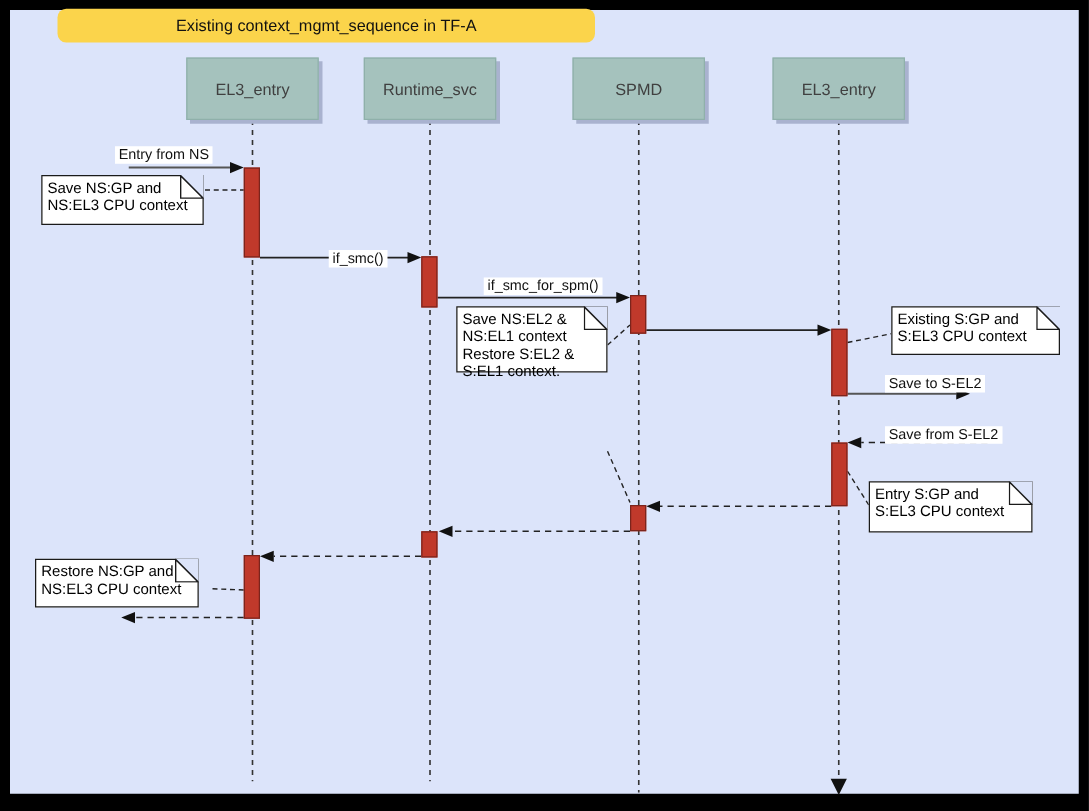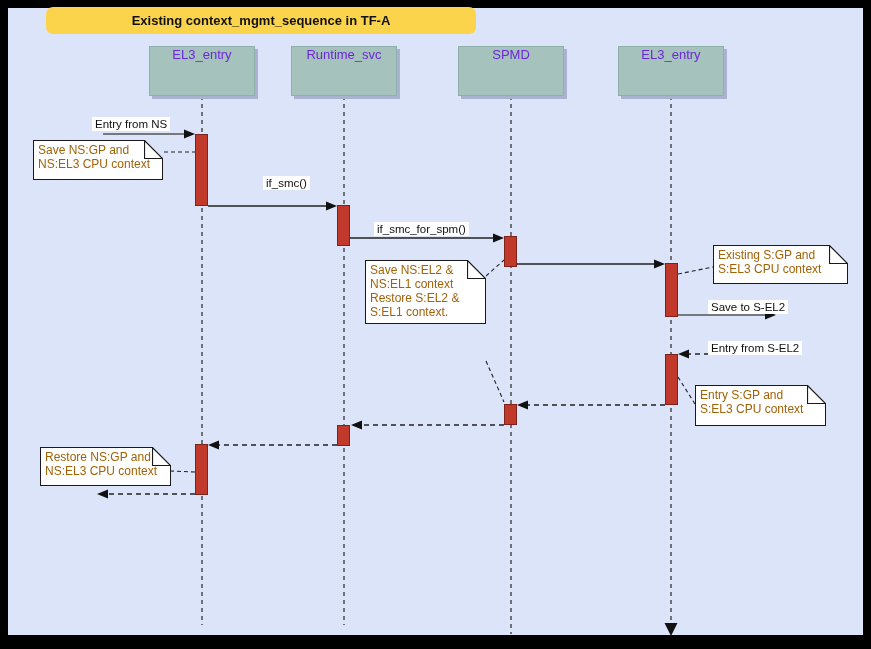--- a/index.html
+++ b/index.html
@@ -20,41 +20,41 @@
     overflow:hidden;
   }
   .page{
     position:absolute;left:8px;top:8px;width:855px;height:627px;
     background:var(--page-bg);
   }
   .overlay{position:absolute;left:0;top:0;pointer-events:none;}
   .title{
     position:absolute;left:46px;top:7px;width:430px;height:27px;
     background:var(--title-bg);border-radius:7px;
-    font-size:13px;font-weight:bold;color:#111;
+    font-size:13px;font-weight:normal;color:#111;
     text-align:center;line-height:27px;
   }
   .head{
     position:absolute;top:46px;width:106px;height:50px;
     background:var(--box-bg);border:1px solid var(--box-border);
     box-shadow:3px 3px 0 0 var(--box-shadow);
-    display:flex;justify-content:center;
-    font-size:13px;color:#6d28d9;box-sizing:border-box;
+    display:flex;align-items:center;justify-content:center;
+    font-size:13px;color:#404040;box-sizing:border-box;
   }
   .act{
     position:absolute;width:13px;background:var(--act-fill);
     border:1px solid var(--act-border);box-sizing:border-box;
   }
   .msg{
     position:absolute;font-size:11.5px;color:#111;background:#fff;
     padding:0 3px;white-space:nowrap;line-height:14px;margin-left:14px;
   }
   .note{
     position:absolute;background:#fff;border:1px solid var(--ink);
-    box-sizing:border-box;font-size:12px;color:#a16207;
+    box-sizing:border-box;font-size:12px;color:#000000;
   }
   .note-text{
     display:block;white-space:pre-line;line-height:14px;padding:2px 4px;
   }
   .fold{position:absolute;top:-1px;right:-1px;}
   .fold-cover{fill:var(--page-bg);}
   .fold-flap{fill:#ffffff;stroke:var(--ink);stroke-width:1.2;}
 </style>
 </head>
 <body>
@@ -158,34 +158,34 @@
   <div class="act" style="left:195px;top:134px;height:72px"></div>
   <div class="act" style="left:337px;top:205px;height:41px"></div>
   <div class="act" style="left:504px;top:236px;height:31px"></div>
   <div class="act" style="left:665px;top:263px;height:54px"></div>
   <div class="act" style="left:665px;top:354px;height:51px"></div>
   <div class="act" style="left:504px;top:404px;height:21px"></div>
   <div class="act" style="left:337px;top:425px;height:21px"></div>
   <div class="act" style="left:195px;top:444px;height:51px"></div>
 
   <div class="msg" style="left:78px;top:117px">Entry from NS</div>
-  <div class="msg" style="left:249px;top:176px">if_smc()</div>
-  <div class="msg" style="left:360px;top:222px">if_smc_for_spm()</div>
+  <div class="msg" style="left:249px;top:200px">if_smc()</div>
+  <div class="msg" style="left:373px;top:222px">if_smc_for_spm()</div>
   <div class="msg" style="left:694px;top:300px">Save to S-EL2</div>
-  <div class="msg" style="left:694px;top:341px">Entry from S-EL2</div>
+  <div class="msg" style="left:694px;top:341px">Save from S-EL2</div>
 
   <div class="note" style="left:33px;top:140px;width:130px;height:40px">
     <span class="note-text">Save NS:GP and
 NS:EL3 CPU context</span>
     <svg class="fold" width="19" height="19">
       <polygon class="fold-cover" points="0,0 19,0 19,19"></polygon>
       <polygon class="fold-flap" points="0.5,0.5 0.5,18.5 18.5,18.5"></polygon>
     </svg>
   </div>
-  <div class="note" style="left:365px;top:260px;width:121px;height:64px">
+  <div class="note" style="left:365px;top:245px;width:121px;height:53px">
     <span class="note-text">Save NS:EL2 &amp;
 NS:EL1 context
 Restore S:EL2 &amp;
 S:EL1 context.</span>
     <svg class="fold" width="19" height="19">
       <polygon class="fold-cover" points="0,0 19,0 19,19"></polygon>
       <polygon class="fold-flap" points="0.5,0.5 0.5,18.5 18.5,18.5"></polygon>
     </svg>
   </div>
   <div class="note" style="left:713px;top:245px;width:135px;height:39px">
@@ -197,21 +197,21 @@
     </svg>
   </div>
   <div class="note" style="left:695px;top:385px;width:131px;height:41px">
     <span class="note-text">Entry S:GP and
 S:EL3 CPU context</span>
     <svg class="fold" width="19" height="19">
       <polygon class="fold-cover" points="0,0 19,0 19,19"></polygon>
       <polygon class="fold-flap" points="0.5,0.5 0.5,18.5 18.5,18.5"></polygon>
     </svg>
   </div>
-  <div class="note" style="left:40px;top:447px;width:131px;height:39px">
+  <div class="note" style="left:28px;top:447px;width:131px;height:39px">
     <span class="note-text">Restore NS:GP and
 NS:EL3 CPU context</span>
     <svg class="fold" width="19" height="19">
       <polygon class="fold-cover" points="0,0 19,0 19,19"></polygon>
       <polygon class="fold-flap" points="0.5,0.5 0.5,18.5 18.5,18.5"></polygon>
     </svg>
   </div>
 </div>
 
 </body></html>

